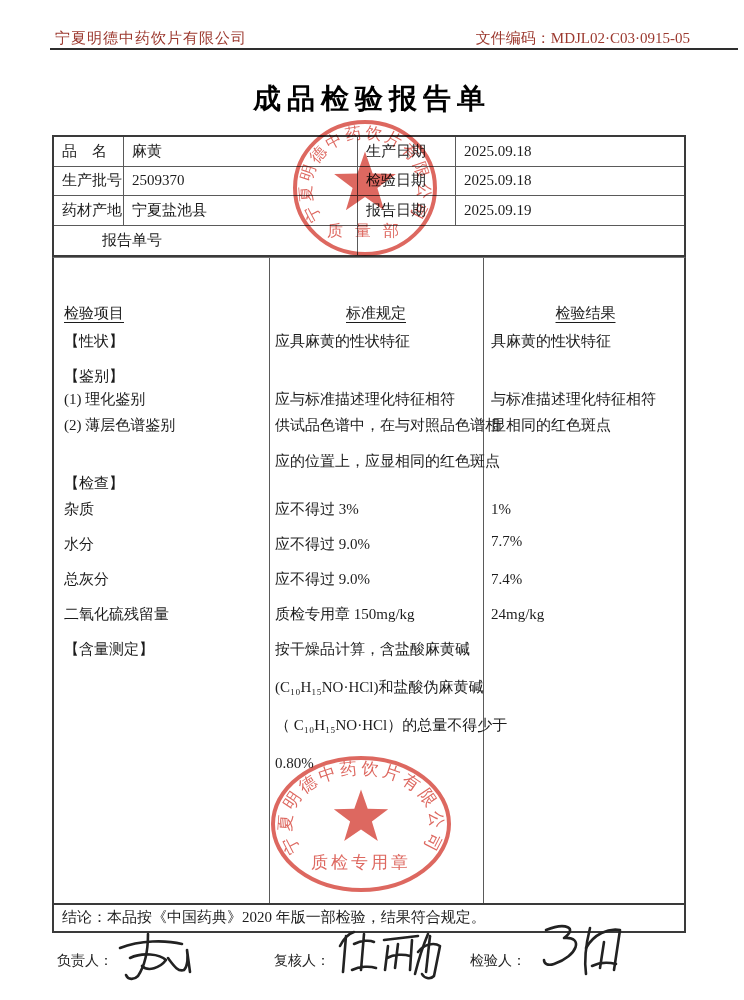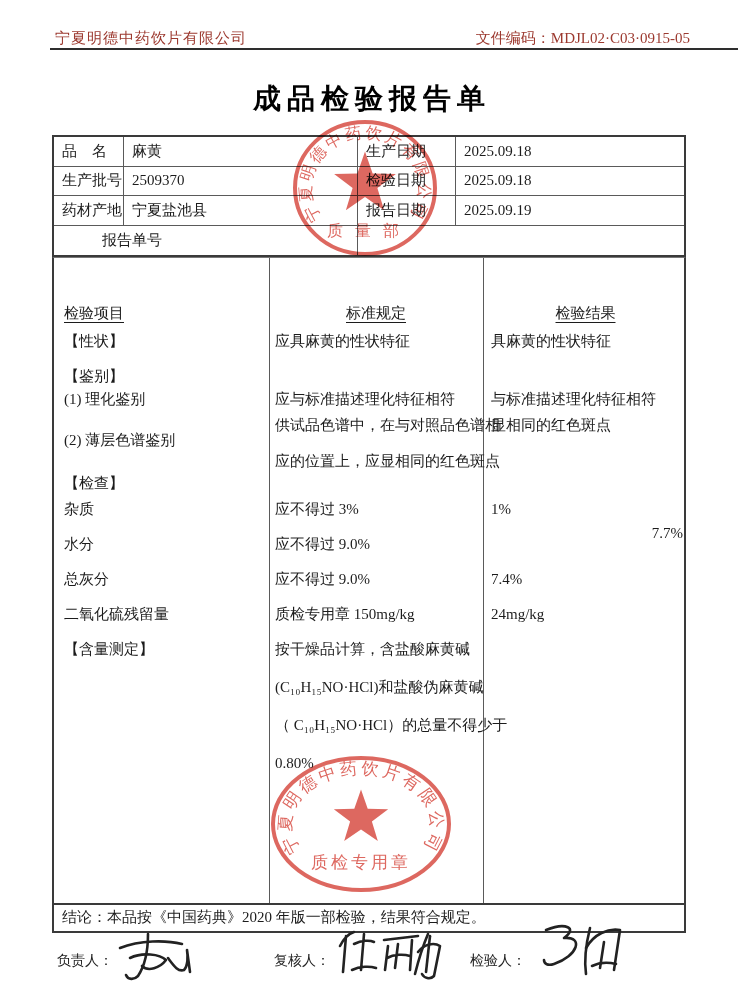--- a/index.html
+++ b/index.html
@@ -87,21 +87,21 @@
     <div class="vline v1"></div>
     <div class="vline v2"></div>
 
     <div class="iline col1 colhead" style="top:12px;">检验项目</div>
     <div class="iline ch2 colhead" style="top:12px;">标准规定</div>
     <div class="iline ch3 colhead" style="top:12px;">检验结果</div>
 
     <div class="iline col1" style="top:72px;">【性状】</div>
     <div class="iline col1" style="top:107px;">【鉴别】</div>
     <div class="iline col1" style="top:130px;">(1) 理化鉴别</div>
-    <div class="iline col1" style="top:156px;margin-top:15px;">(2) 薄层色谱鉴别</div>
+    <div class="iline col1" style="top:156px;">(2) 薄层色谱鉴别</div>
     <div class="iline col1" style="top:214px;">【检查】</div>
     <div class="iline col1" style="top:240px;">杂质</div>
     <div class="iline col1" style="top:275px;">水分</div>
     <div class="iline col1" style="top:310px;">总灰分</div>
     <div class="iline col1" style="top:345px;">二氧化硫残留量</div>
     <div class="iline col1" style="top:380px;">【含量测定】</div>
 
     <div class="iline col2" style="top:72px;">应具麻黄的性状特征</div>
     <div class="iline col2" style="top:130px;">应与标准描述理化特征相符</div>
     <div class="iline col2" style="top:156px;">供试品色谱中，在与对照品色谱相</div>
@@ -112,21 +112,21 @@
     <div class="iline col2" style="top:345px;">质检专用章 150mg/kg</div>
     <div class="iline col2" style="top:380px;">按干燥品计算，含盐酸麻黄碱</div>
     <div class="iline col2" style="top:418px;">(C₁₀H₁₅NO·HCl)和盐酸伪麻黄碱</div>
     <div class="iline col2" style="top:456px;">（ C₁₀H₁₅NO·HCl）的总量不得少于</div>
     <div class="iline col2" style="top:494px;">0.80%</div>
 
     <div class="iline col3" style="top:72px;">具麻黄的性状特征</div>
     <div class="iline col3" style="top:130px;">与标准描述理化特征相符</div>
     <div class="iline col3" style="top:156px;">显相同的红色斑点</div>
     <div class="iline col3" style="top:240px;">1%</div>
-    <div class="iline col3" style="top:264px;text-align:right;">7.7%</div>
+    <div class="iline col3" style="top:272px;">7.7%</div>
     <div class="iline col3" style="top:310px;">7.4%</div>
     <div class="iline col3" style="top:345px;">24mg/kg</div>
   </div>
 
   <svg class="stamp stamp-top" width="170" height="170" viewBox="-85 -85 170 170">
     <defs>
       <path id="arcTop" d="M -44.2,28.7 A 54 50 0 1 1 44.2,28.7"></path>
     </defs>
     <ellipse cx="0" cy="0" rx="70" ry="66" fill="none" stroke-width="4" stroke="#d9534a"></ellipse>
     <text font-size="16" letter-spacing="3" text-anchor="middle" fill="#d9534a">

